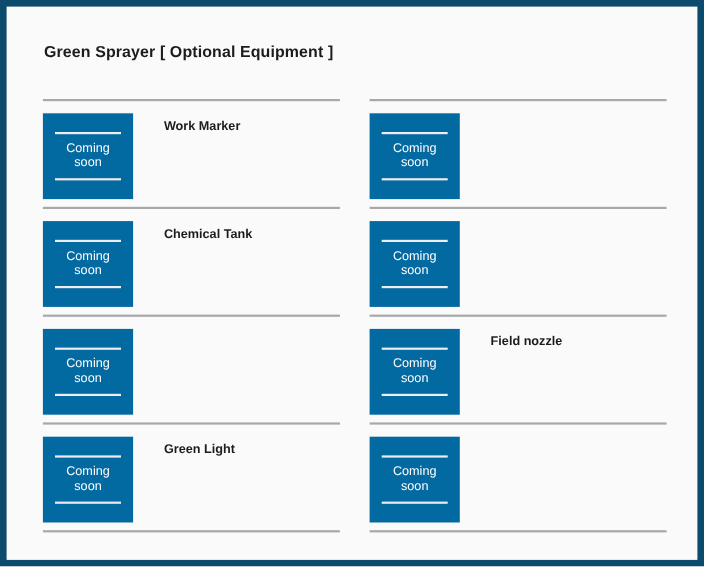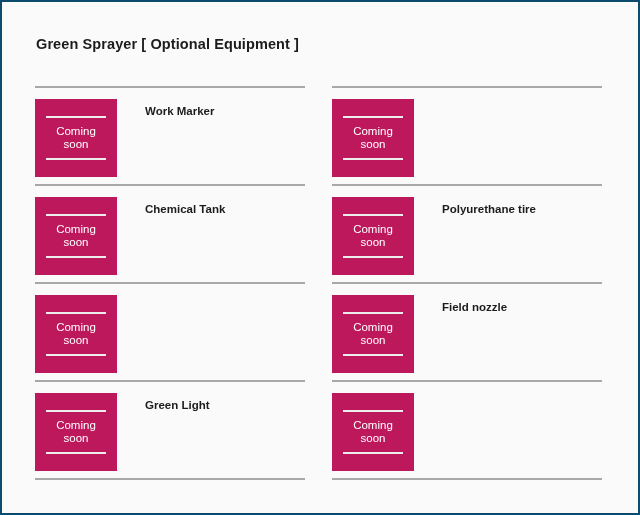--- a/index.html
+++ b/index.html
@@ -14,21 +14,21 @@
     font-family: "Liberation Sans", sans-serif;
     overflow: hidden;
   }
 
   #page {
     position: relative;
     width: 640px;
     height: 515px;
     box-sizing: border-box;
     background: #fafafa;
-    border: 2px solid #0c4a6e;
+    border: 6px solid #0c4a6e;
   }
 
   .page-title {
     position: absolute;
     left: 34px;
     top: 34px;
     font-size: 14.5px;
     font-weight: bold;
     color: #1c1c1c;
     letter-spacing: 0.1px;
@@ -67,21 +67,21 @@
   .column-end-rule {
     width: 270px;
     height: 0;
     border-top: 2px solid #a8a8a8;
   }
 
   .thumb {
     width: 82px;
     height: 78px;
     margin-top: 11px;
-    background: #be185d;
+    background: #0369a1;
     flex: 0 0 auto;
     position: relative;
     display: flex;
     flex-direction: column;
     align-items: center;
     justify-content: center;
   }
 
   .thumb-rule {
     width: 60px;
@@ -170,21 +170,20 @@
           <div class="thumb-rule bottom"></div>
         </div>
       </div>
 
       <div class="item-row">
         <div class="thumb">
           <div class="thumb-rule top"></div>
           <div class="thumb-text"><span>Coming</span><br><span>soon</span></div>
           <div class="thumb-rule bottom"></div>
         </div>
-        <div class="item-label">Polyurethane tire</div>
       </div>
 
       <div class="item-row">
         <div class="thumb">
           <div class="thumb-rule top"></div>
           <div class="thumb-text"><span>Coming</span><br><span>soon</span></div>
           <div class="thumb-rule bottom"></div>
         </div>
         <div class="item-label">Field nozzle</div>
       </div>

